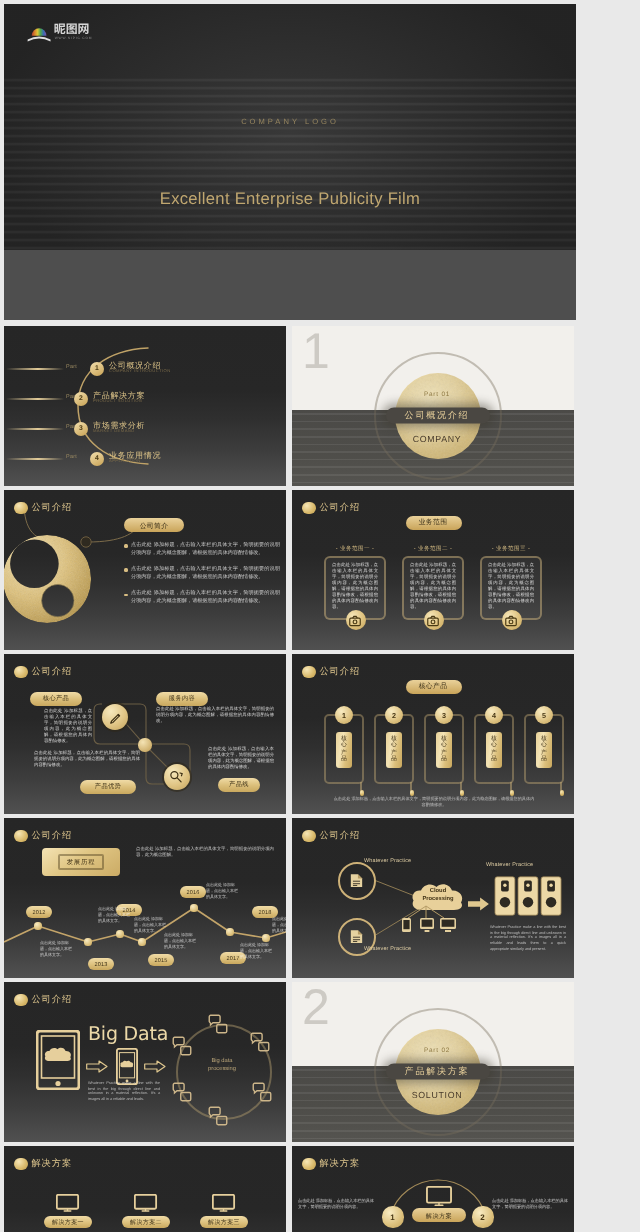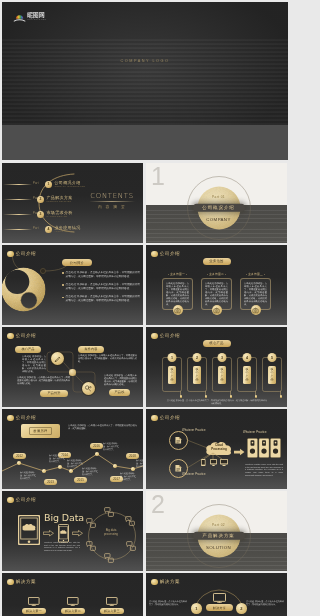--- a/index.html
+++ b/index.html
@@ -254,20 +254,21 @@
           </linearGradient>
         </defs>
         <path d="M7 21 A9 9 0 0 1 25 21 Z" fill="url(#rb)"></path>
         <path d="M2 25.5 Q16 18.5 30 25.5 L30 28 Q16 21 2 28 Z" fill="#dedede"></path>
         <text x="34" y="17.5" font-size="14.5" font-weight="700" fill="#d7d7d7" font-family="'Noto Sans CJK SC','Liberation Sans',sans-serif">昵图网</text>
         <text x="35" y="24.5" font-size="4" letter-spacing="1.0" fill="#8a8a8a" font-family="'Liberation Sans',sans-serif">WWW.NIPIC.COM</text>
       </svg>
     </div>
 
     <div class="co-logo">COMPANY LOGO</div>
+    <div class="sub-title">Excellent Enterprise Publicity Film</div>
   </div>
  </div>
 
  <div class="card c-l r0">
    <div class="bg-grad"></div>
    <svg class="contents-arc" viewBox="0 0 141 80" width="141" height="80">
      <path d="M72 11 C 52 12, 37 22, 37 40 C 37 58, 52 68, 72 69" fill="none" stroke="#bfa267" stroke-width="0.75" stroke-linecap="round"></path>
    </svg>
    <div class="contents-items">
         <div class="ci" style="top: 16.5px; left: 0px; width: 100px;">
@@ -292,25 +293,20 @@
           <div class="en" style="left: 44.5px;">MARKET DEMAND</div>
         </div>
         <div class="ci" style="top: 61.5px; left: 0px; width: 100px;">
           <div class="beam"></div>
           <div class="part">Part</div>
           <div class="num" style="left: 43px;">4</div>
           <div class="cn" style="left: 52.5px;">业务应用情况</div>
           <div class="en" style="left: 52.5px;">APPLICATION</div>
         </div>
       </div>
-   <div class="contents-right">
-     <div class="c-en">CONTENTS</div>
-     <div class="c-rule"></div>
-     <div class="c-cn">内 容 摘 要</div>
-   </div>
  </div>
 
  <div class="card c-r r0">
   <div class="sec">
    <div class="sec-num">1</div>
    <div class="sec-band">
           <div class="stripes2"></div>
         </div>
    <div class="sec-ring"></div>
    <div class="sec-circle">

